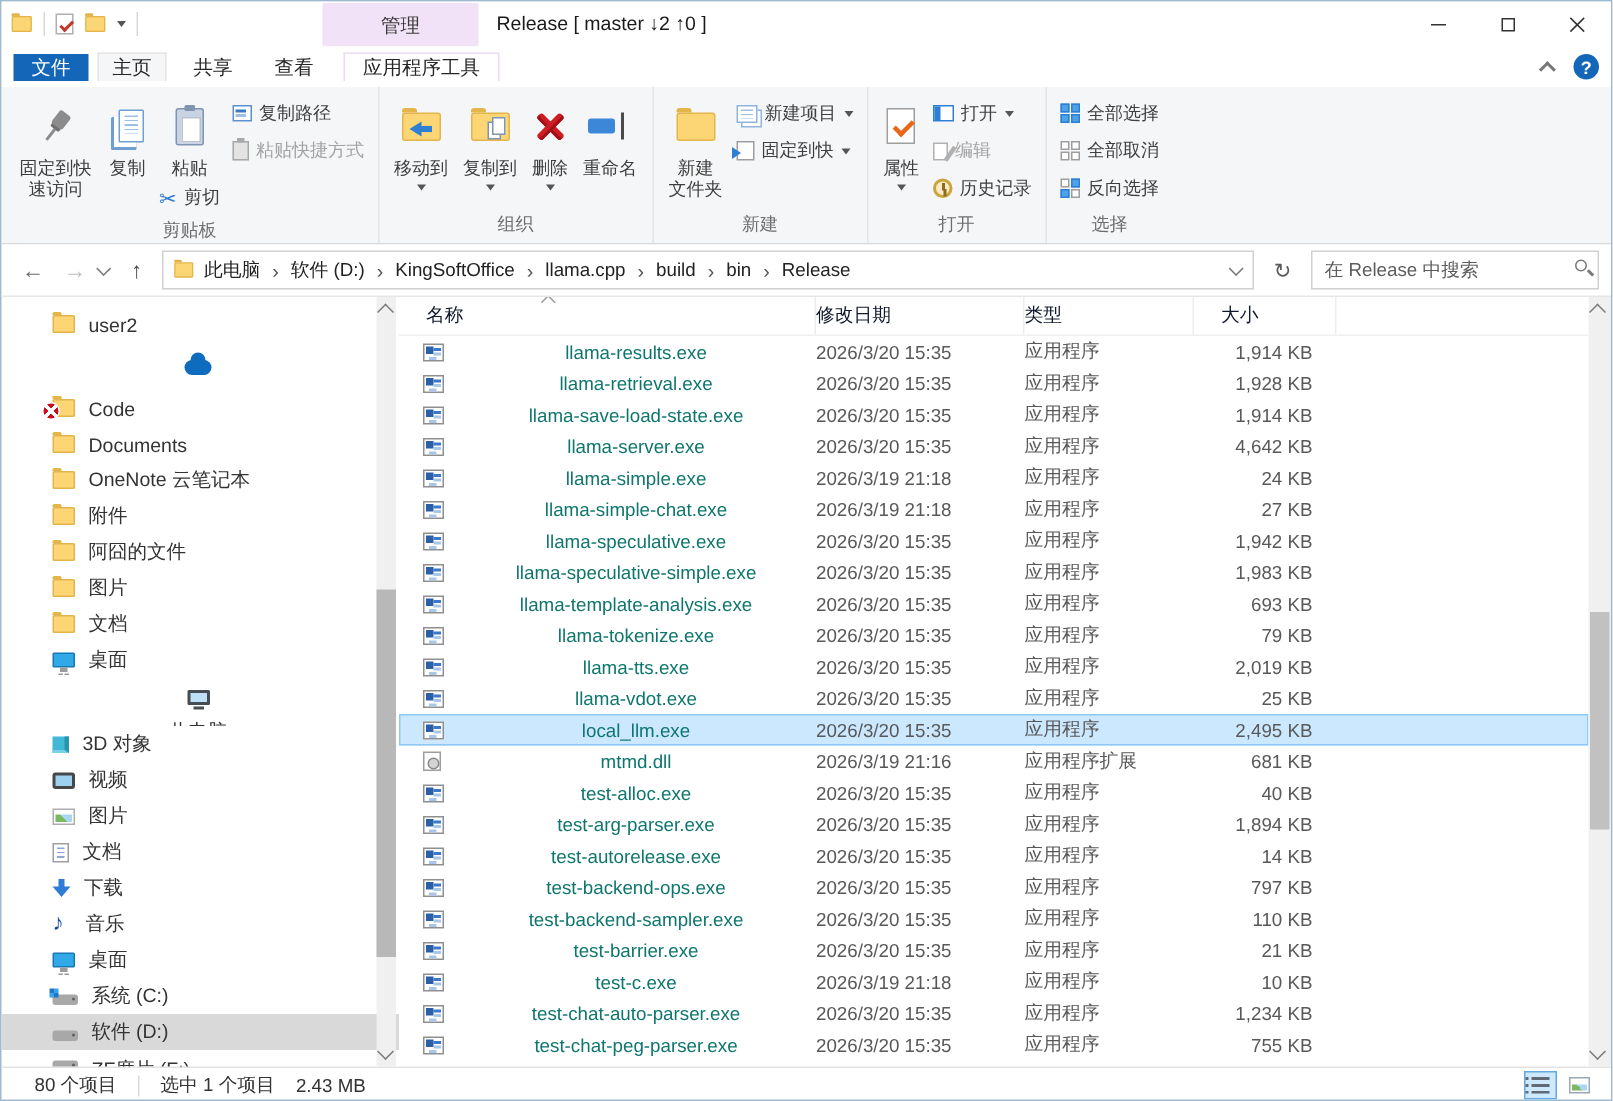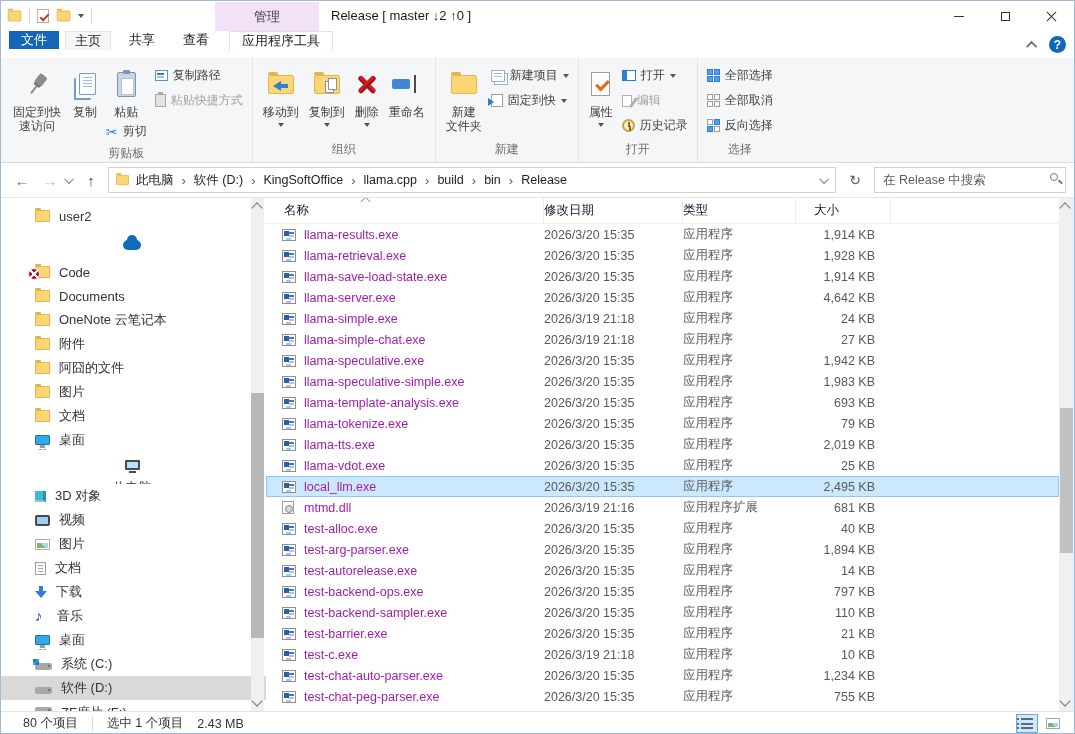--- a/index.html
+++ b/index.html
@@ -15,21 +15,21 @@
   .title { position:absolute; left:330px; top:7px; font-size:13px; color:#1a1a1a; white-space:nowrap; }
   .wincontrols { position:absolute; right:0; top:0; height:30px; display:flex; }
   .winbtn { width:46px; height:30px; display:flex; align-items:center; justify-content:center; position:relative; }
   .min-glyph { width:10px; height:1px; background:#333; display:inline-block; }
   .max-glyph { width:9px; height:9px; border:1px solid #333; display:inline-block; }
   .close-glyph { position:relative; width:11px; height:11px; display:inline-block; }
   .close-glyph::before,.close-glyph::after { content:""; position:absolute; left:-1px; top:5px; width:13px; height:1px; background:#333; }
   .close-glyph::before { transform:rotate(45deg); } .close-glyph::after { transform:rotate(-45deg); }
 
   
-  .tabrow { position:relative; height:27px; background:#fff; display:flex; align-items:flex-start; padding-left:8px; }
+  .tabrow { position:relative; height:27px; background:#fff; display:flex; align-items:center; padding-left:8px; }
   .tab { font-size:13px; color:#262626; display:flex; align-items:center; justify-content:center; }
   .tab-file { width:50px; background:#1467b8; color:#fff; }
   .tab-plain { width:46px; margin-left:8px; }
   .tab-home { background:#f5f6f7; border:1px solid #e5e5e5; border-bottom:none; margin-left:6px; }
   .tab-apptools { width:104px; margin-left:10px; background:#fff; border:1px solid #eadcf0; border-bottom:none; }
   .tab-extras { position:absolute; right:8px; top:0; height:27px; display:flex; align-items:center; gap:12px; }
   .chev-up { width:8px; height:8px; border-left:2px solid #777; border-top:2px solid #777; transform:rotate(45deg) translateY(2px); }
   .help-icon { width:17px; height:17px; border-radius:50%; background:#1467b8; color:#fff; font-size:12px; font-weight:bold; display:flex; align-items:center; justify-content:center; }
   .help-icon::before { content:"?"; }
 
@@ -170,21 +170,21 @@
   .arr-down { bottom:6px; transform:rotate(225deg); }
 
   .filearea { flex:1; position:relative; overflow:hidden; }
   .list-header { position:relative; height:26px; display:grid; grid-template-columns:38px 240px 139px 113px 95px; align-items:center; font-size:12.5px; color:#0f172a; border-bottom:1px solid #f0f0f0; }
   .hcell { padding-left:0; height:100%; display:flex; align-items:center; border-right:1px solid #ededed; }
   .hcell.first { grid-column:1 / span 2; padding-left:18px; }
   .hcell.size { padding-left:18px; }
   .sort-caret { position:absolute; left:96px; top:0; width:7px; height:7px; border-left:1.5px solid #9a9a9a; border-top:1.5px solid #9a9a9a; transform:rotate(45deg); }
   .rows { }
   .row { height:21px; display:grid; grid-template-columns:16px 14px 8px 240px 139px 113px 85px; align-items:center; font-size:12.5px; }
-  .row .c-name { color:#a21caf; white-space:nowrap; overflow:hidden; grid-column:4; }
+  .row .c-name { color:#0f766e; white-space:nowrap; overflow:hidden; grid-column:4;text-align:center; }
   .row .ic { grid-column:2; }
   .row .c-date,.row .c-type { color:#595959; white-space:nowrap; }
   .row .c-size { color:#595959; text-align:right; padding-right:6px; }
   .row.sel { background:#cce8ff; box-shadow:inset 0 0 0 1px #8ec9f5; }
   .main-scroll { position:relative; width:15px; flex:none; background:#f0f0f0; }
   .main-scroll .thumb { position:absolute; left:1px; width:13px; top:210px; height:145px; background:#c1c1c1; }
 
   
   .statusbar { height:24px; border-top:1px solid #e3e3e3; display:flex; align-items:center; padding:0 10px 0 22px; font-size:12.5px; color:#333; gap:14px; }
   .sb-sep { width:1px; height:14px; background:#d9d9d9; }

